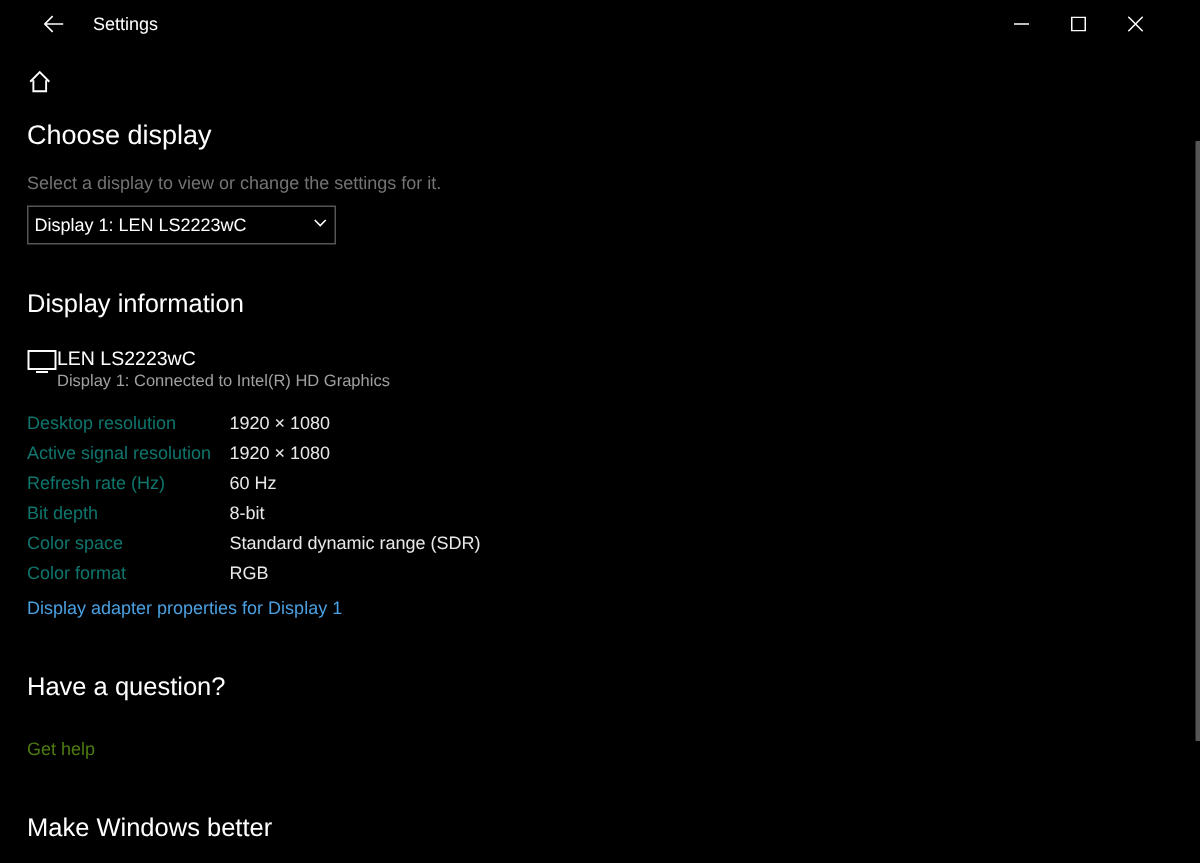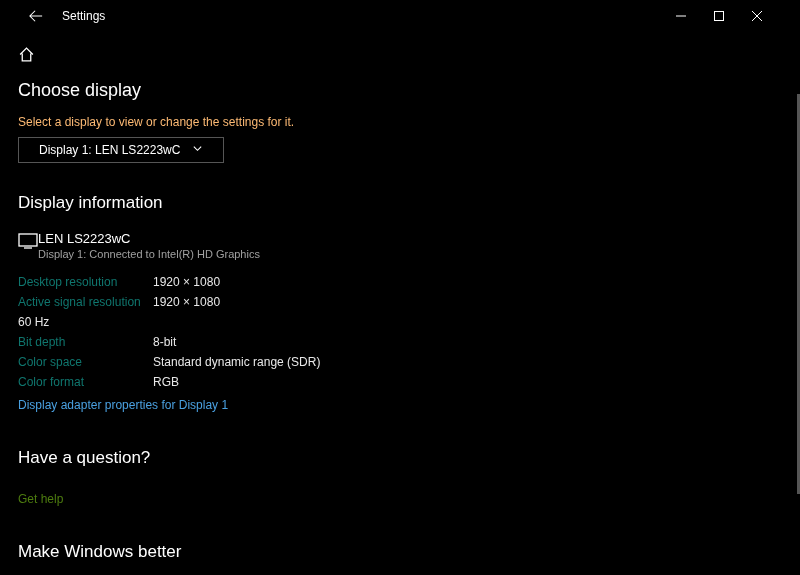--- a/index.html
+++ b/index.html
@@ -65,32 +65,32 @@
       font-size: 24px;
       font-weight: 400;
     }
     .section-title {
       font-size: 18px;
       font-weight: 400;
       margin-top: 14px;
     }
     .section-subtitle {
       font-size: 12px;
-      color: #fdba74;
+      color: #737373;
       margin-top: 14px;
     }
     .dropdown {
       margin-top: 8px;
       width: 206px;
       height: 26px;
       border: 1px solid #555555;
       background: #000000;
       display: flex;
       align-items: center;
-      padding: 0 20px;
+      padding: 0 4px;
       cursor: pointer;
       position: relative;
       font-size: 12px;
     }
     .dropdown-chevron {
       margin-left: auto;
     }
     .section-header2 {
       font-size: 17px;
       font-weight: 400;
@@ -236,20 +236,21 @@
   <div class="info-table">
     <div class="info-row">
       <div class="info-label">Desktop resolution</div>
       <div class="info-value">1920 × 1080</div>
     </div>
     <div class="info-row">
       <div class="info-label">Active signal resolution</div>
       <div class="info-value">1920 × 1080</div>
     </div>
     <div class="info-row">
+      <div class="info-label">Refresh rate (Hz)</div>
       <div class="info-value">60 Hz</div>
     </div>
     <div class="info-row">
       <div class="info-label">Bit depth</div>
       <div class="info-value">8-bit</div>
     </div>
     <div class="info-row">
       <div class="info-label">Color space</div>
       <div class="info-value">Standard dynamic range (SDR)</div>
     </div>

